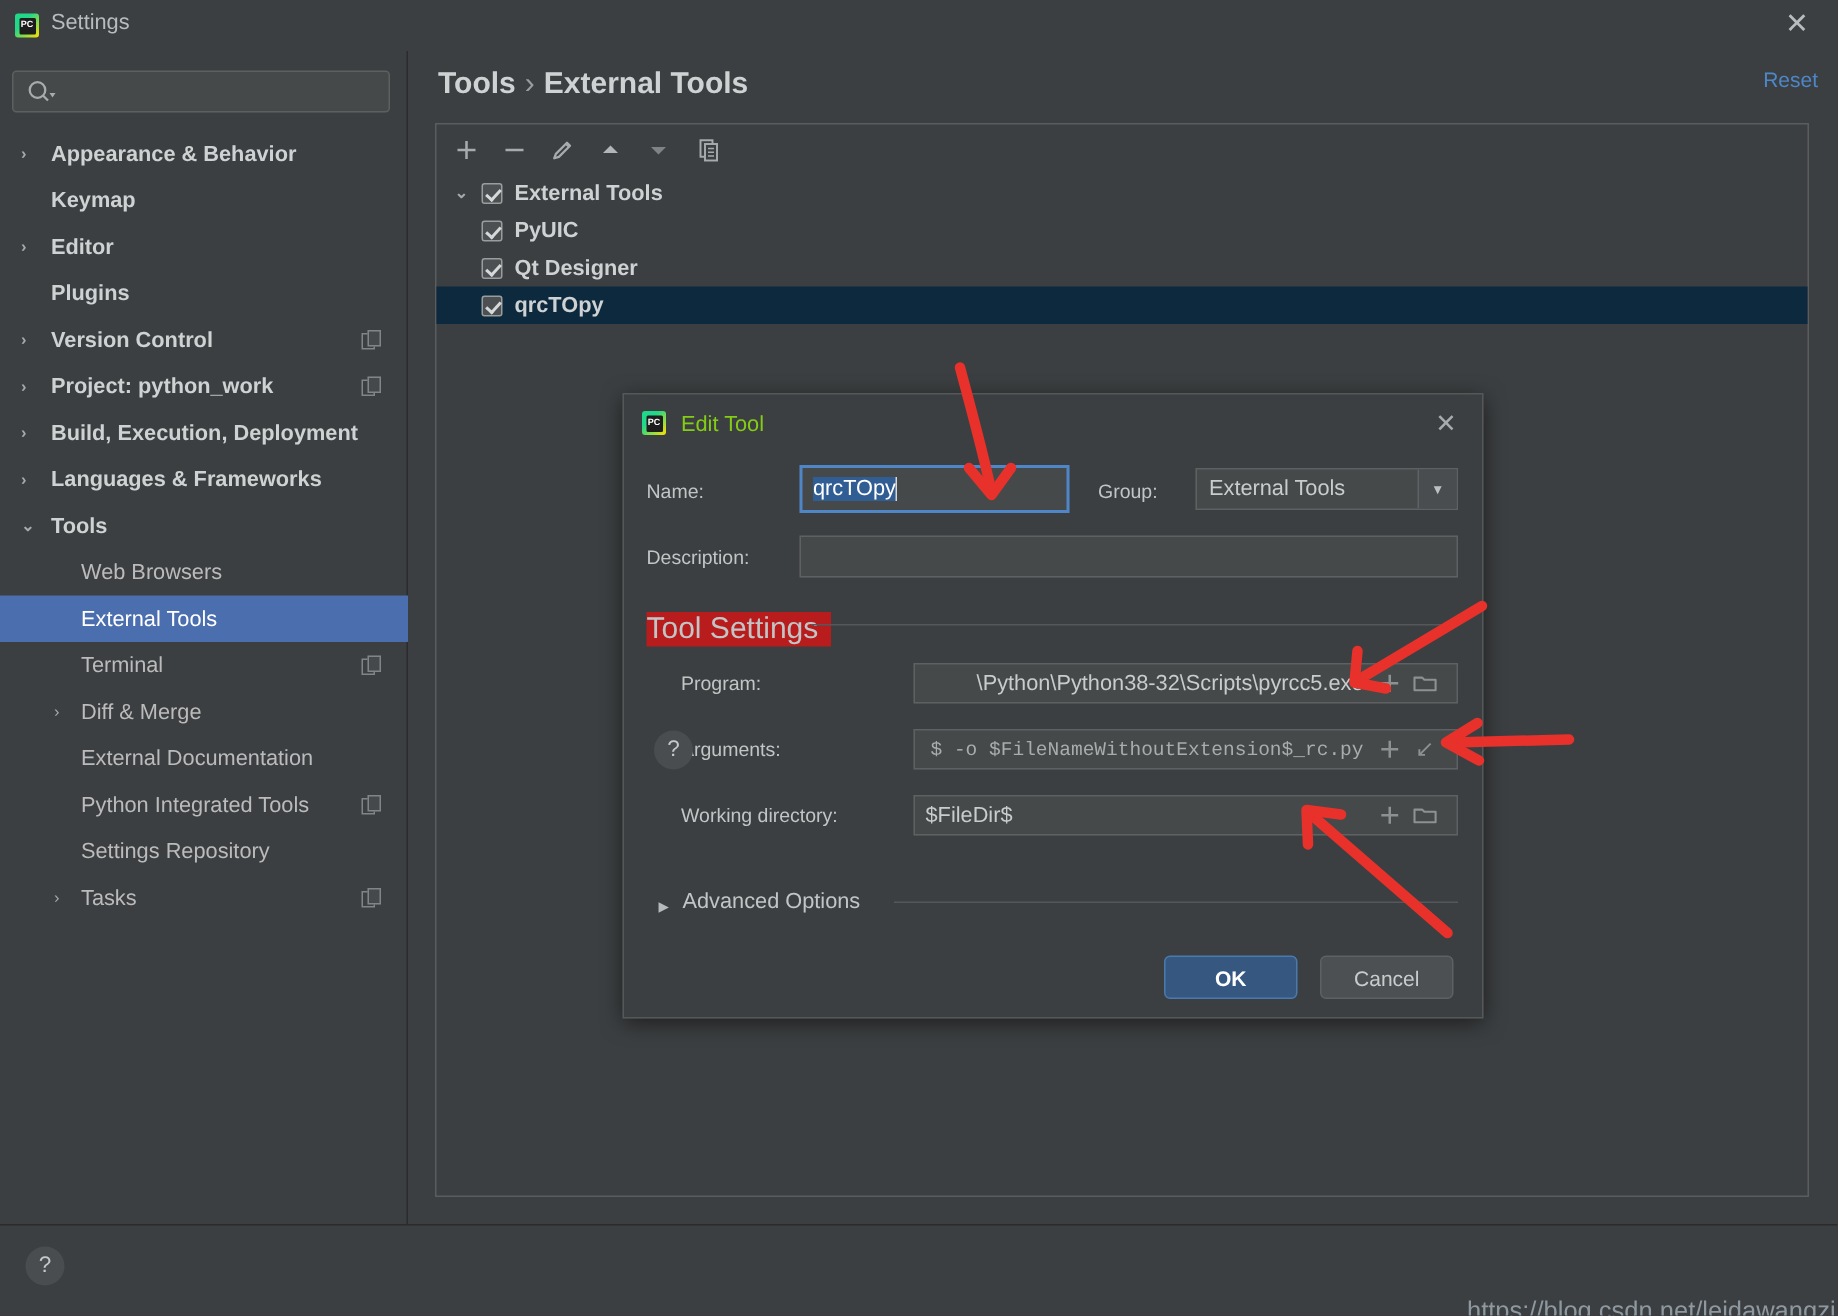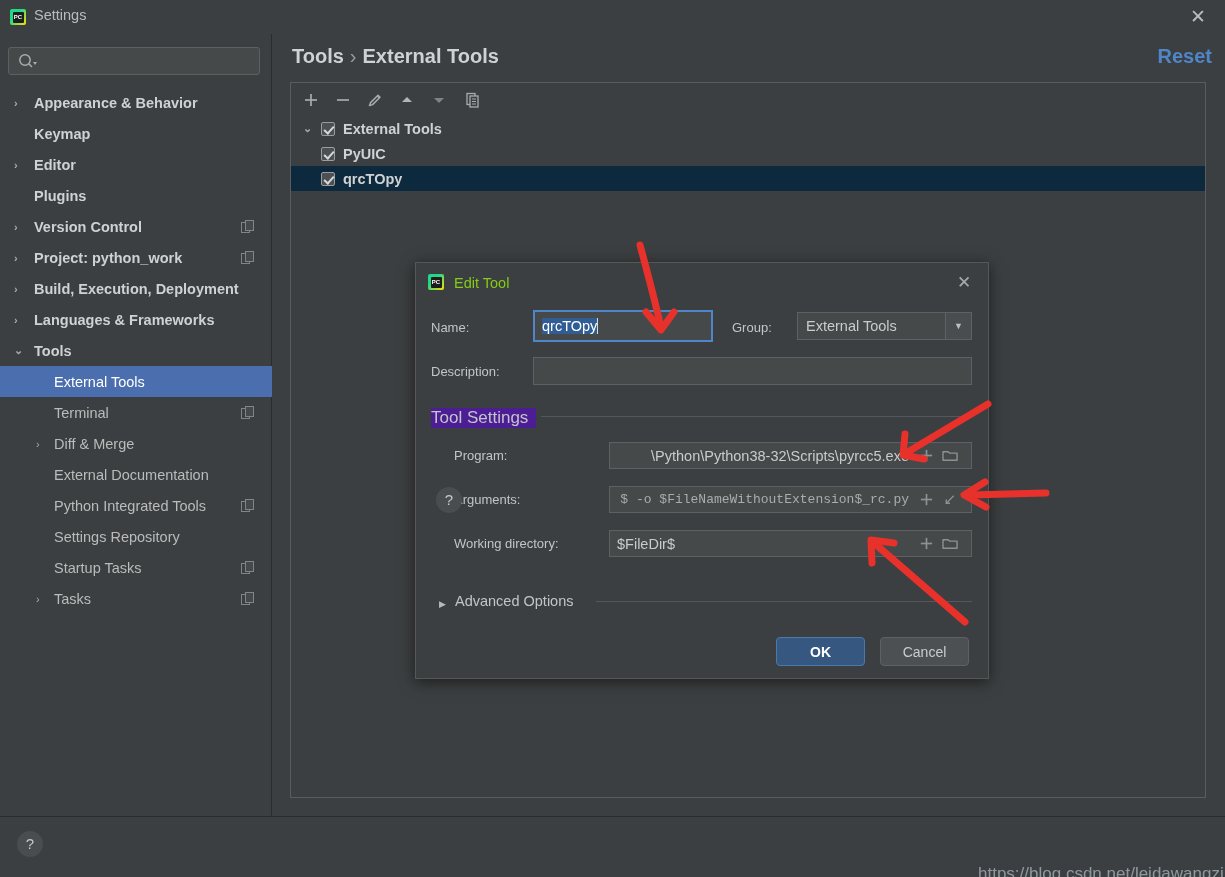--- a/index.html
+++ b/index.html
@@ -71,21 +71,21 @@
   .copy-badge .b2 {
     position: absolute; left: 4px; top: 0; width: 9px; height: 11px;
     border: 1px solid #9a9d9e; background: #4a4d4f;
   }
 
   
   .content { position: absolute; left: 272px; top: 34px; width: 953px; height: 782px; background: #3c3f41; }
   .breadcrumb { position: absolute; left: 20px; top: 11px; font-size: 20px; font-weight: bold; color: #cfd2d3; }
   .breadcrumb .sep { color: #9a9d9e; font-weight: normal; padding: 0 6px; }
   .reset-link {
-    position: absolute; right: 13px; top: 11px; font-size: 20px; font-weight: bold;
+    position: absolute; right: 13px; top: 11px; font-size: 14px; font-weight: normal;
     color: #4e86c7; cursor: pointer;
   }
   .panel {
     position: absolute; left: 18px; top: 48px; width: 916px; height: 716px;
     background: #3c3f41; border: 1px solid #5a5d5e;
   }
   .toolbar { position: absolute; left: 0; top: 0; width: 100%; height: 33px; }
   .tb-btn {
     position: absolute; top: 5px; width: 24px; height: 24px; color: #a8abad;
     display: flex; align-items: center; justify-content: center; cursor: pointer;
@@ -151,22 +151,22 @@
   .combo {
     position: absolute; background: #45494a; border: 1px solid #5e6163;
     display: flex; align-items: center; font-size: 14.5px; color: #c9cccd;
   }
   .combo .val { padding-left: 8px; flex: 1; }
   .combo .arrow-box {
     width: 26px; height: 100%; border-left: 1px solid #5e6163; background: #4a4d4f;
     display: flex; align-items: center; justify-content: center; color: #bdc0c1; font-size: 9px;
   }
   .group-title {
-    position: absolute; left: 430px; top: 406px; font-size: 17px; color: #c2c5c6;
-    background: #4c1d95; padding-right: 8px;
+    position: absolute; left: 430px; top: 406px; font-size: 20px; color: #c2c5c6;
+    background: #b91c1c; padding-right: 8px;
   }
   .hr-line { position: absolute; height: 1px; background: #55585a; }
   .field-addon {
     position: absolute; display: flex; align-items: center; gap: 8px;
     color: #8e9192;
   }
   .advanced { position: absolute; left: 438px; top: 592px; font-size: 14.5px; color: #c2c5c6; cursor: pointer; }
   .adv-tri { position: absolute; left: 438px; top: 595px; color: #b7babb; font-size: 9px; }
   .dlg-help {
     position: absolute; left: 20px; top: 224px; width: 26px; height: 26px;
@@ -238,20 +238,23 @@
           <span>Build, Execution, Deployment</span>
         </div>
         <div class="tree-row lvl1 bold">
           <span class="twisty">›</span>
           <span>Languages &amp; Frameworks</span>
         </div>
         <div class="tree-row lvl1 bold">
           <span class="twisty">⌄</span>
           <span>Tools</span>
         </div>
+        <div class="tree-row lvl2" style="padding-left: 54px;">
+          <span>Web Browsers</span>
+        </div>
         <div class="tree-row lvl2 selected" style="padding-left: 54px;">
           <span>External Tools</span>
         </div>
         <div class="tree-row lvl2" style="padding-left: 54px;">
           <span>Terminal</span>
           <span class="copy-badge">
             <span class="b1"></span>
             <span class="b2"></span>
           </span>
         </div>
@@ -264,27 +267,20 @@
         </div>
         <div class="tree-row lvl2" style="padding-left: 54px;">
           <span>Python Integrated Tools</span>
           <span class="copy-badge">
             <span class="b1"></span>
             <span class="b2"></span>
           </span>
         </div>
         <div class="tree-row lvl2" style="padding-left: 54px;">
           <span>Settings Repository</span>
-        </div>
-        <div class="tree-row lvl2" style="padding-left: 54px;">
-          <span>Startup Tasks</span>
-          <span class="copy-badge">
-            <span class="b1"></span>
-            <span class="b2"></span>
-          </span>
         </div>
         <div class="tree-row lvl2" style="padding-left: 54px;">
           <span style="position: absolute; left: 36px; color: rgb(168, 171, 173); font-size: 11px;">›</span>
           <span>Tasks</span>
           <span class="copy-badge">
             <span class="b1"></span>
             <span class="b2"></span>
           </span>
         </div>
       </div>
@@ -339,20 +335,25 @@
           <div class="list-row">
             <span class="list-twisty">⌄</span>
             <span class="chk"></span>
             <span>External Tools</span>
           </div>
           <div class="list-row">
             <span class="list-indent"></span>
             <span class="chk"></span>
             <span>PyUIC</span>
           </div>
+          <div class="list-row">
+            <span class="list-indent"></span>
+            <span class="chk"></span>
+            <span>Qt Designer</span>
+          </div>
           <div class="list-row selected">
             <span class="list-indent"></span>
             <span class="chk"></span>
             <span>qrcTOpy</span>
           </div>
         </div>
     </div>
   </div>
 
   <div class="bottombar">

